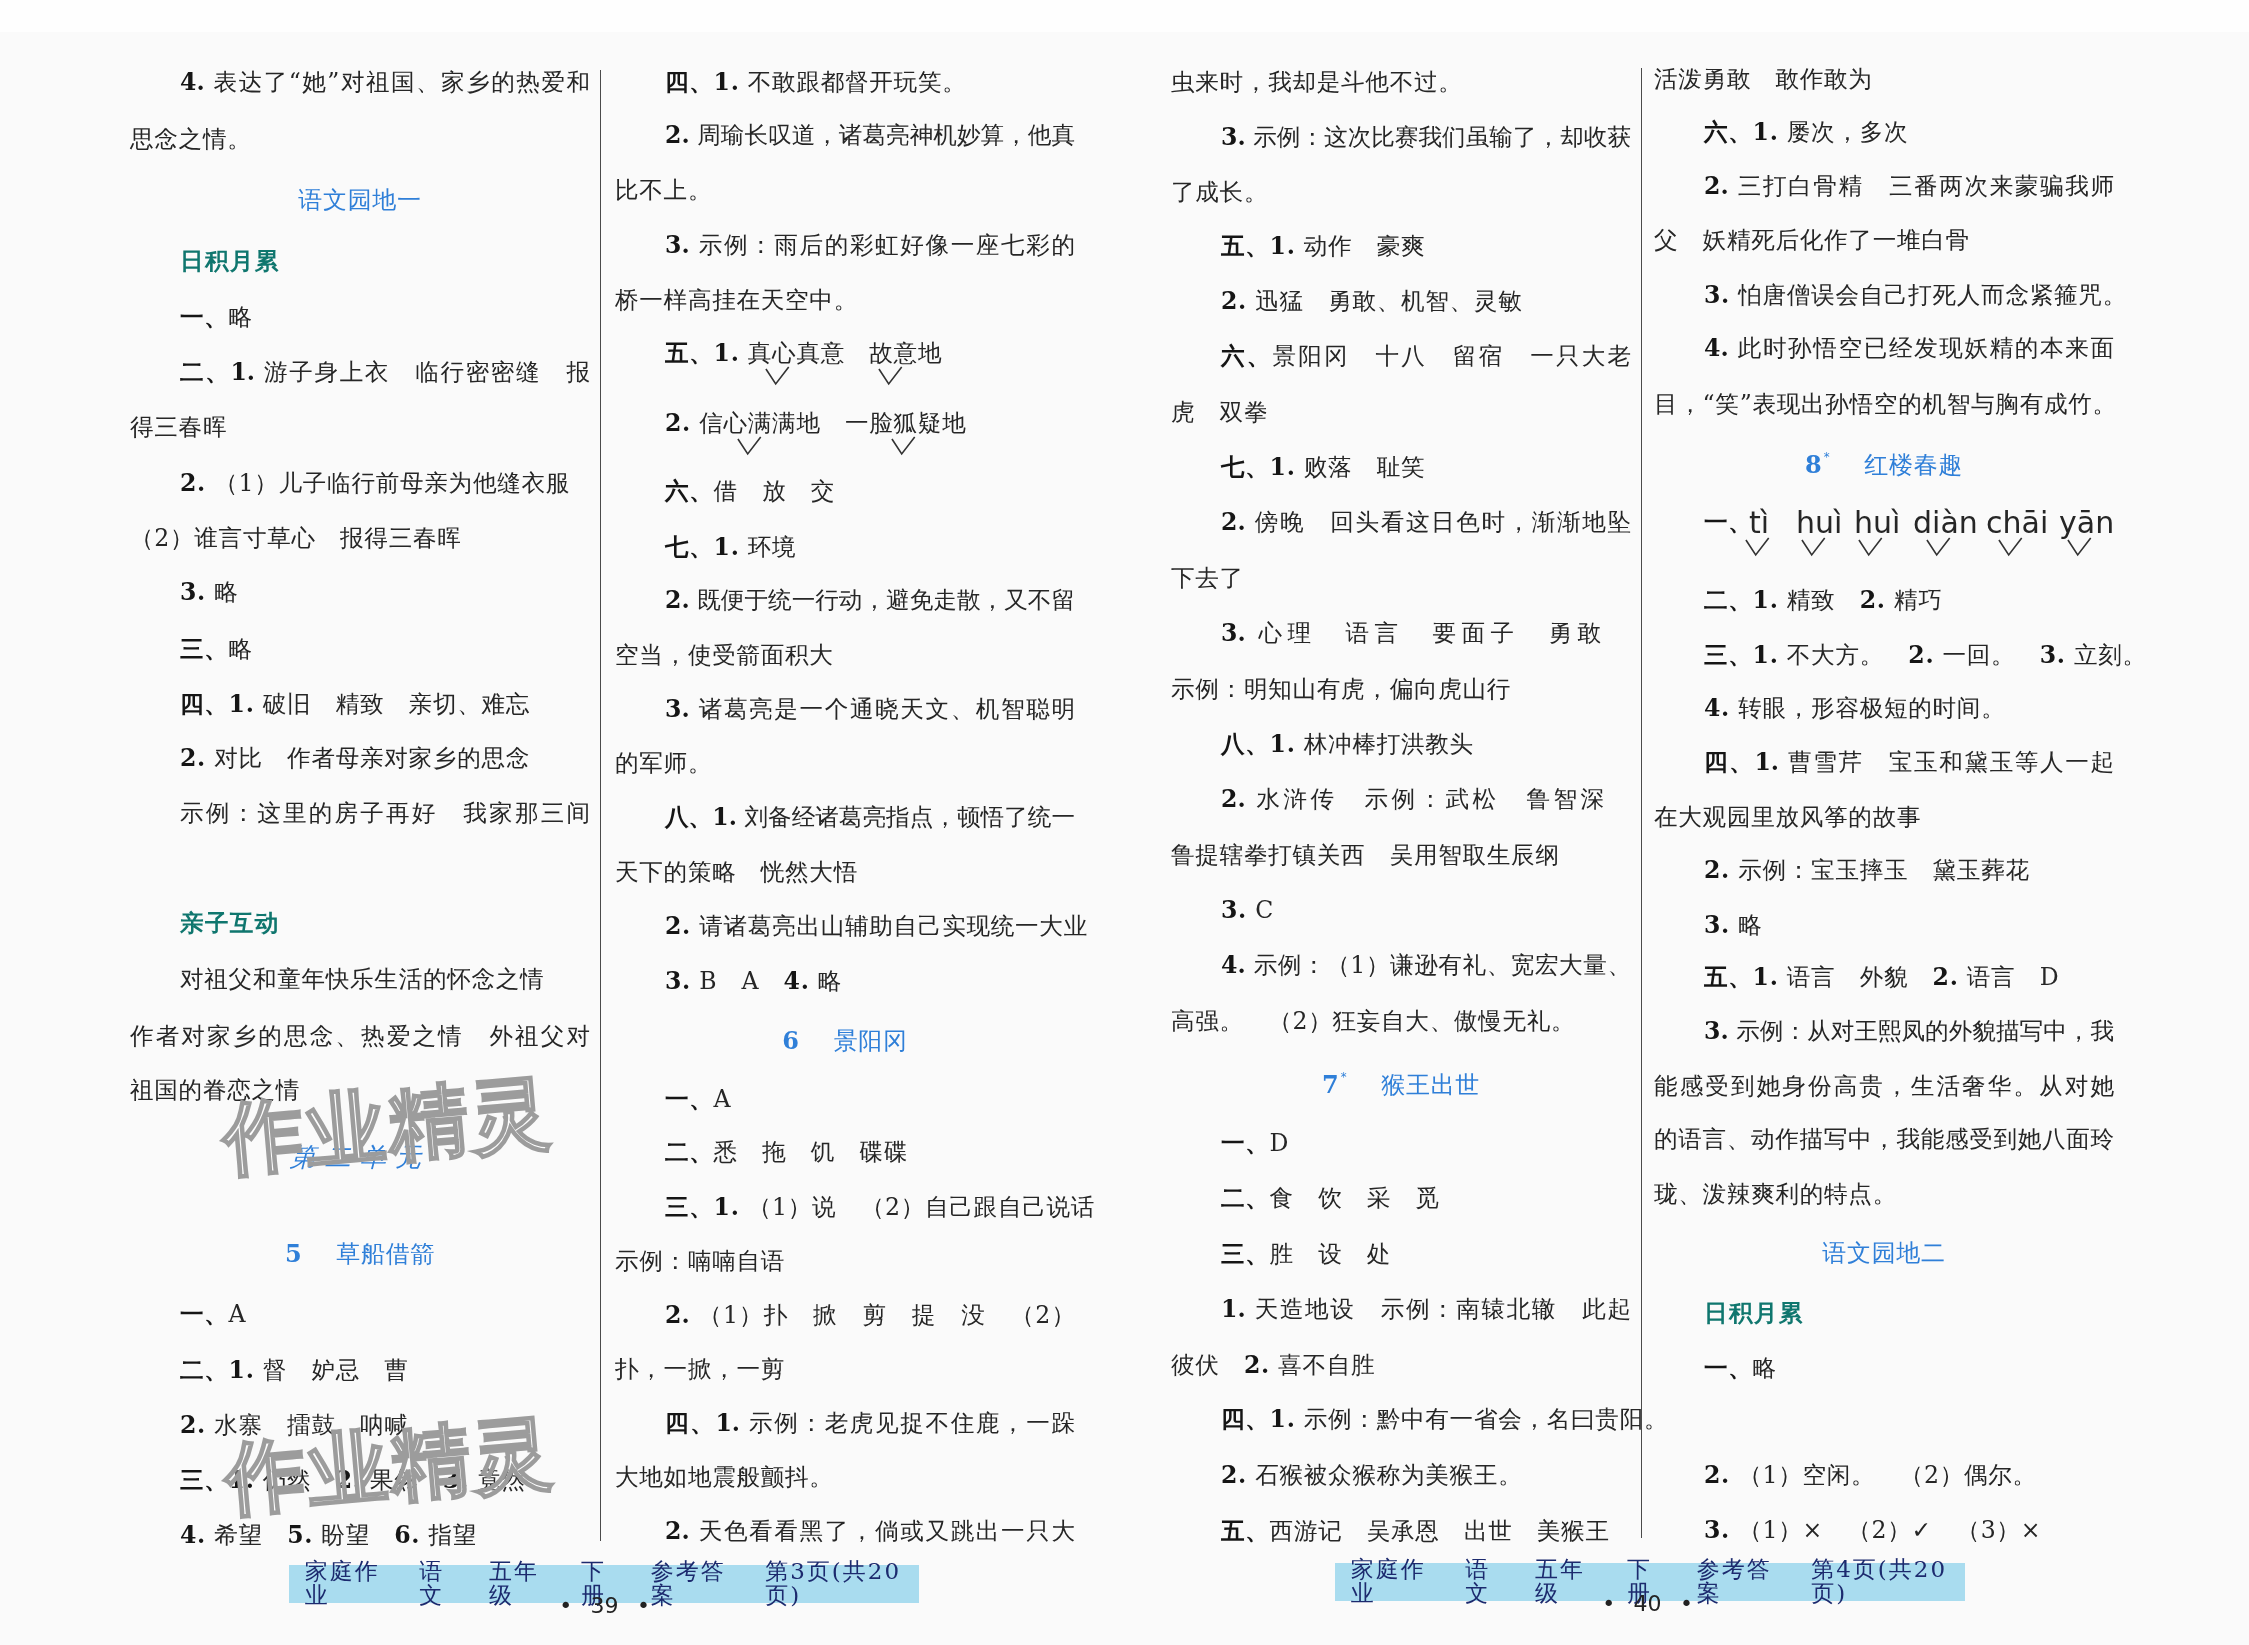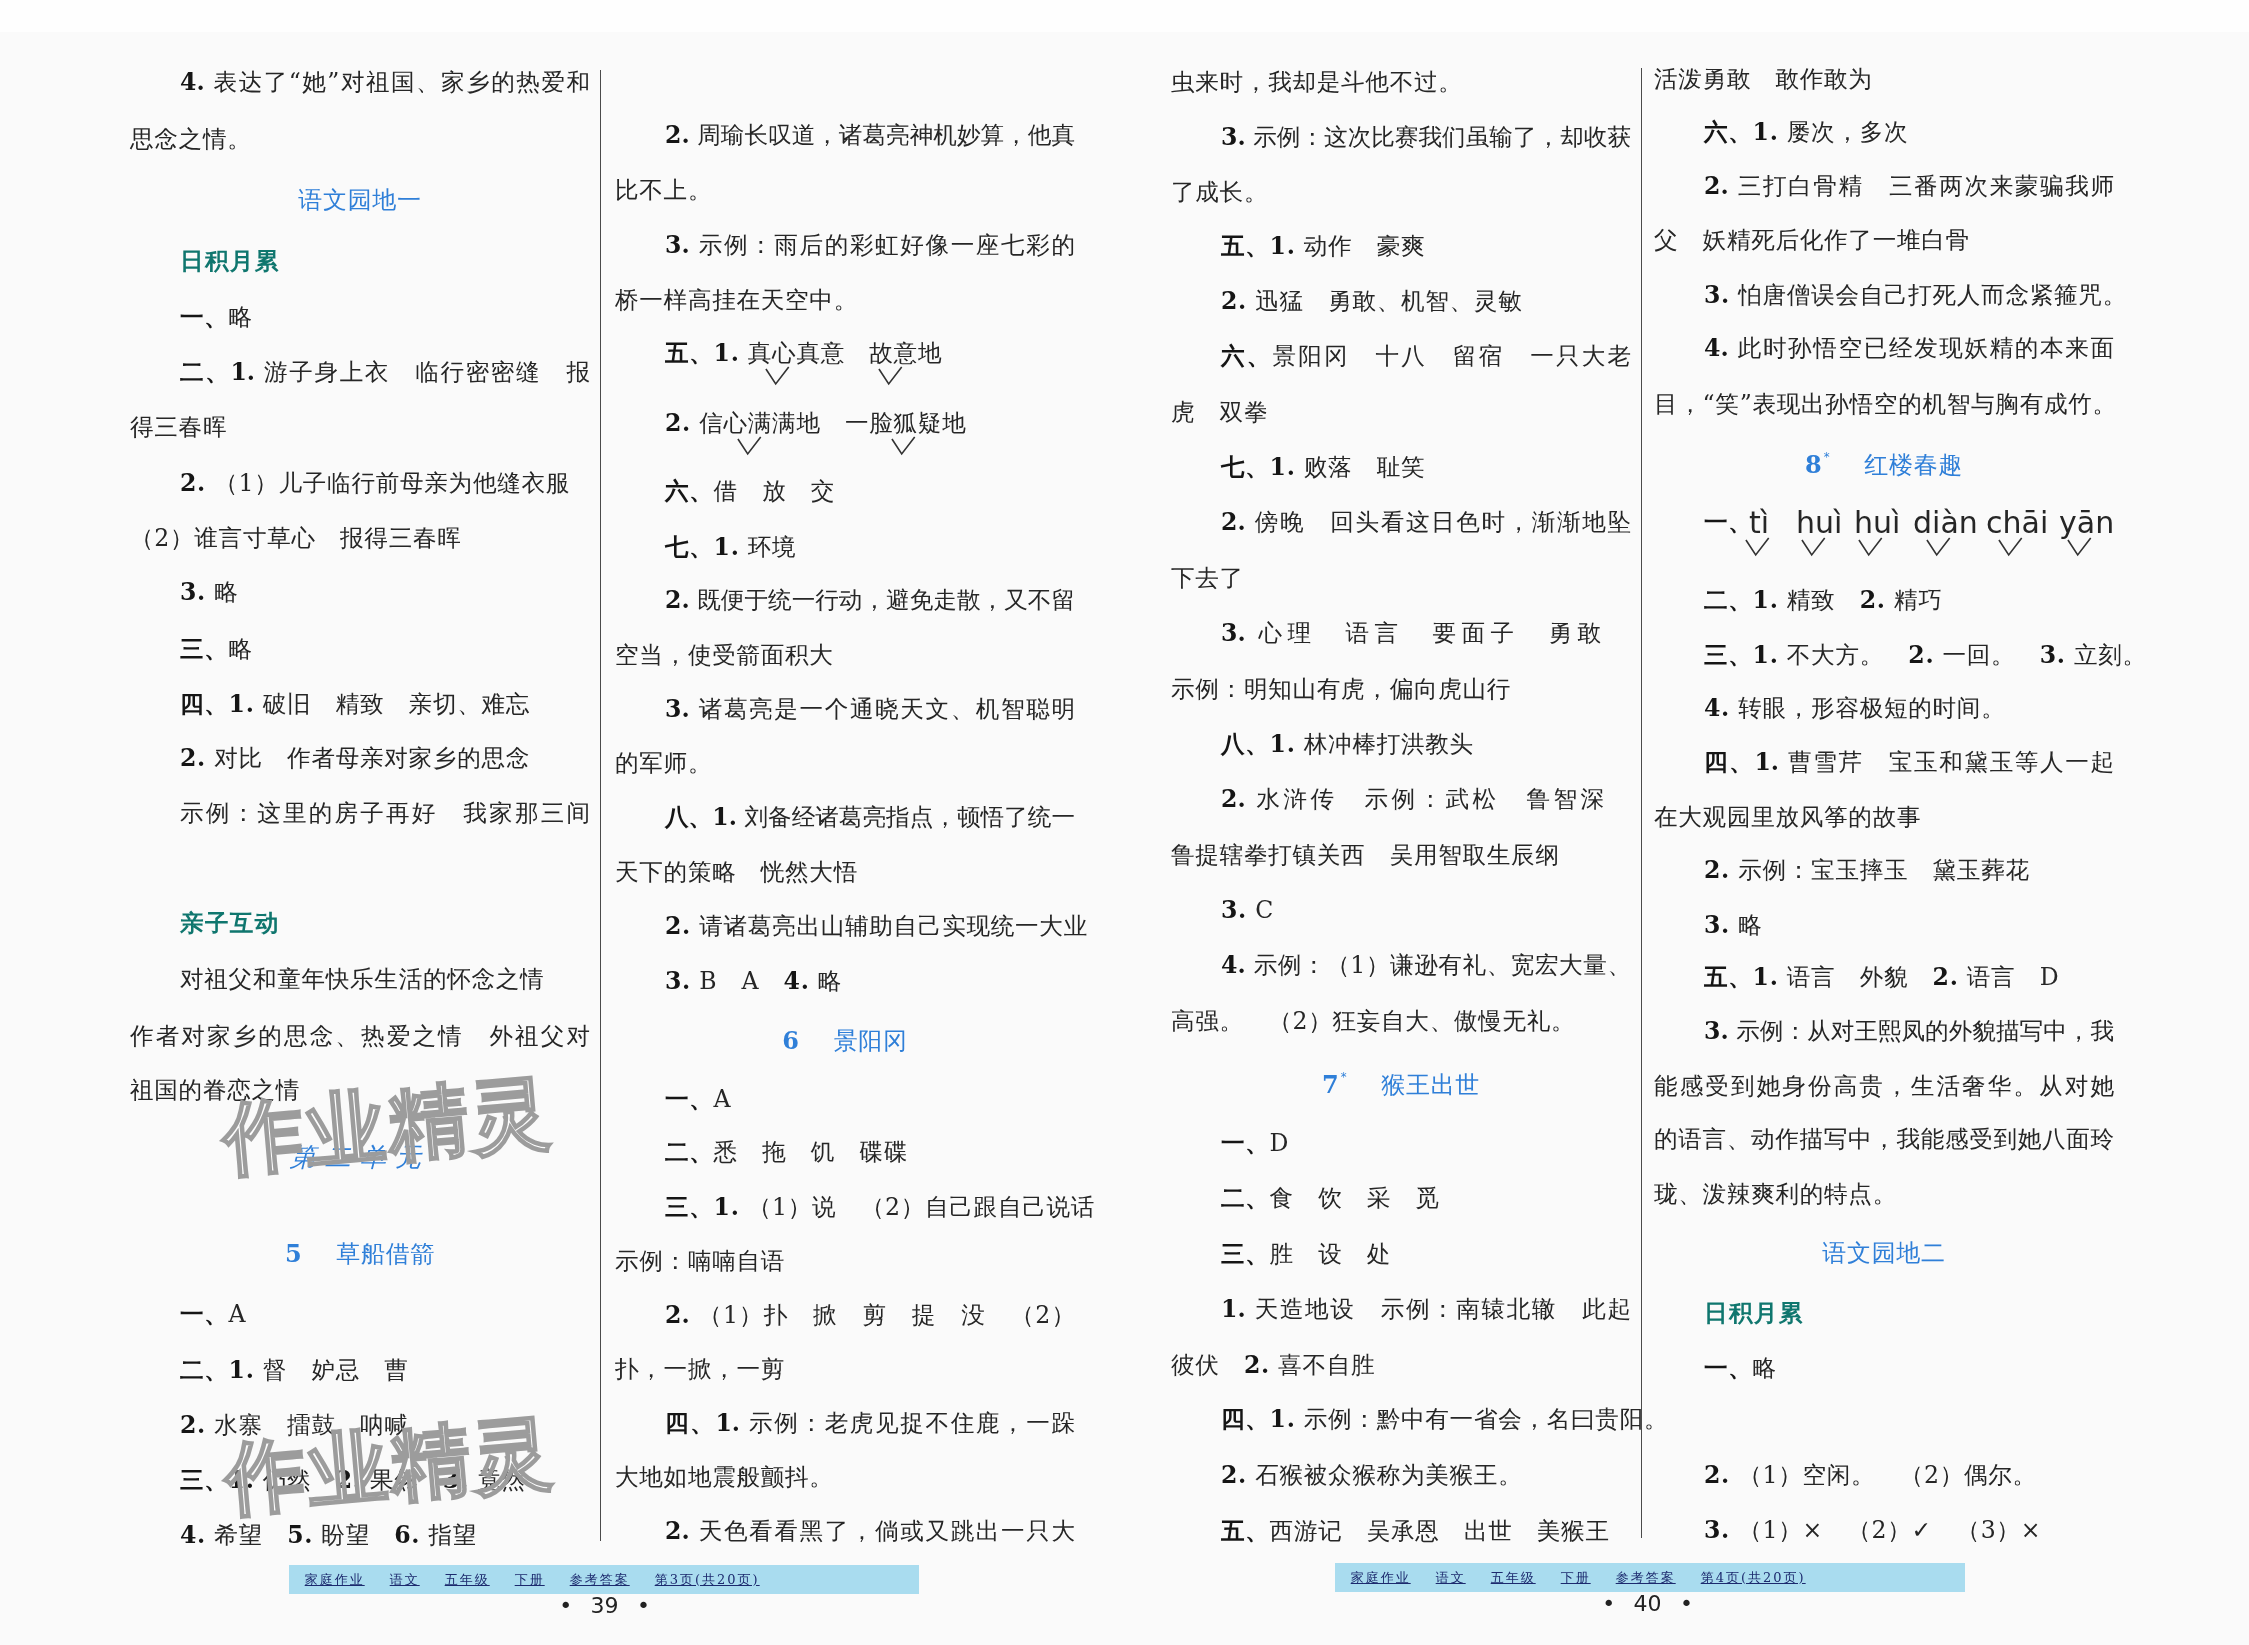--- a/index.html
+++ b/index.html
@@ -27,25 +27,24 @@
   .ln.h .gap { display:inline-block; width:34px; }
   .ln.sub { font-family:Liberation Mono, monospace; font-weight:700; color:#0f766e; letter-spacing:1.3px; }
   .ln.unit {
     text-align:center; color:#2f7fd8; font-size:26px; font-style:italic; letter-spacing:9.2px;
     font-family:"DejaVu Serif","Liberation Serif",serif;
   }
   .py { position:absolute; top:0; font-family:"DejaVu Sans","Liberation Sans",sans-serif; font-size:30px; letter-spacing:0; }
   .ck { position:absolute; }
   .vdiv { position:absolute; width:1.3px; background:#4a4a4a; }
   .band {
-    position:absolute; width:630px; height:29px; background:#a9dcef;
+    position:absolute; width:630px; height:38px; background:#a9dcef;
     display:flex; align-items:center; gap:25px; padding-left:15.7px; box-sizing:border-box;
-    color:#1c2a6e; font-size:13px; letter-spacing:2px; line-height:23.6px;
+    color:#1c2a6e; font-size:23px; letter-spacing:2px; line-height:23.6px;
     font-family:"DejaVu Serif","Liberation Serif",serif;
-    text-decoration:underline;
   }
   .pn {
     position:absolute; width:131px; height:33px; line-height:33px;
     display:flex; justify-content:center; gap:18.4px;
     font-family:"DejaVu Sans","Liberation Sans",sans-serif; font-size:22px; color:#222;
   }
   .wm {
     position:absolute; width:348px; height:105px; line-height:105px; text-align:center;
     font-family:"DejaVu Sans","Liberation Sans",sans-serif; font-size:80px; font-weight:700;
     color:rgba(255,255,255,0.35); -webkit-text-stroke:2px #9c9c9c; letter-spacing:2.6px;
@@ -81,20 +80,21 @@
   <div class="ln i" style="top:1298px"><b>一、</b><span>A</span></div>
   <div class="ln i" style="top:1354px"><b>二、1.</b><span> 督　妒忌　曹</span></div>
   <div class="ln i" style="top:1409px"><b>2.</b><span> 水寨　擂鼓　呐喊</span></div>
   <div class="ln i" style="top:1464px"><b>三、1.</b><span> 仍然　</span><b>2.</b><span> 果然　</span><b>3.</b><span> 竟然</span></div>
   <div class="ln i" style="top:1519px"><b>4.</b><span> 希望　</span><b>5.</b><span> 盼望　</span><b>6.</b><span> 指望</span></div>
 </div>
 
 <div class="vdiv" style="left:600px;top:70px;height:1471px"></div>
 
 <div class="col" style="left:615px">
+  <div class="ln i" style="top:66px"><b>四、1.</b><span> 不敢跟都督开玩笑。</span></div>
   <div class="ln i j" style="top:119px"><b>2.</b><span> 周瑜长叹道，诸葛亮神机妙算，他真</span></div>
   <div class="ln" style="top:174px"><span>比不上。</span></div>
   <div class="ln i j" style="top:229px"><b>3.</b><span> 示例：雨后的彩虹好像一座七彩的</span></div>
   <div class="ln" style="top:284px"><span>桥一样高挂在天空中。</span></div>
   <div class="ln i" style="top:337px"><b>五、1.</b><span> 真心真意　故意地</span></div>
   <svg class="ck" style="left:149px;top:365px" width="26" height="21" viewBox="0 0 40 32">
       <polyline points="3,6 18,29 38,3" fill="none" stroke="#333" stroke-width="2.5"></polyline>
     </svg>
   <svg class="ck" style="left:262px;top:365px" width="26" height="21" viewBox="0 0 40 32">
       <polyline points="3,6 18,29 38,3" fill="none" stroke="#333" stroke-width="2.5"></polyline>

